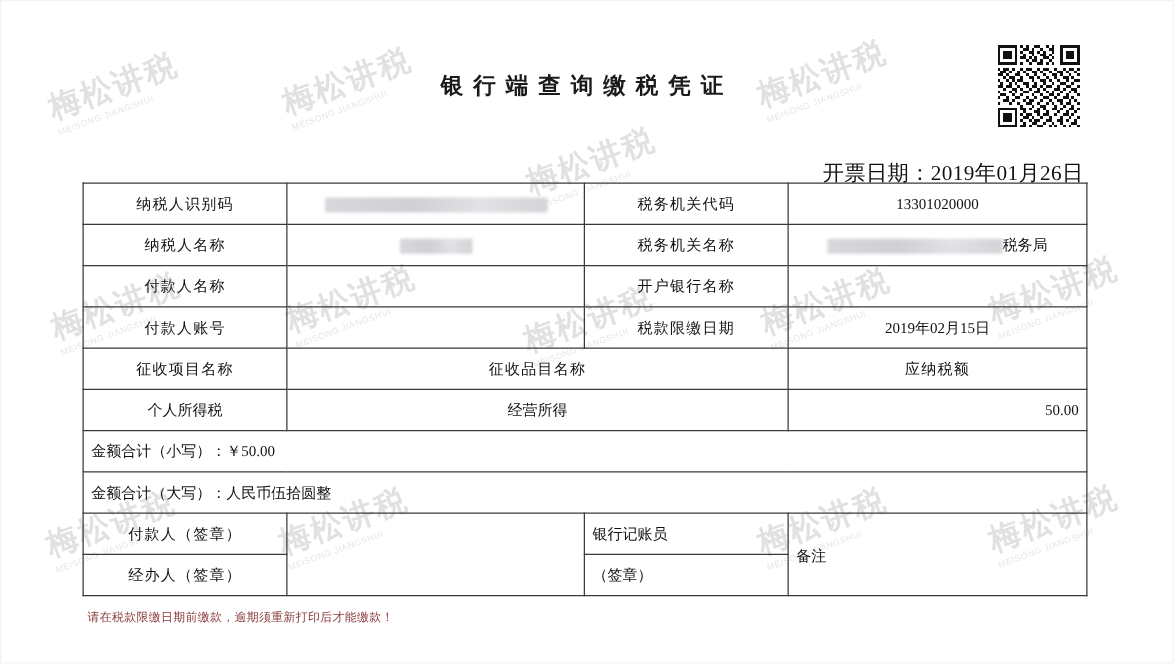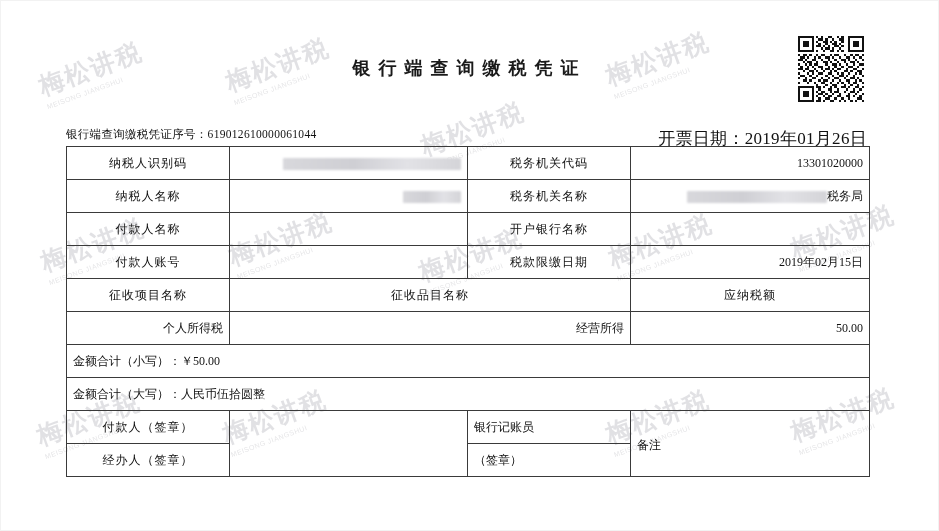--- a/index.html
+++ b/index.html
@@ -122,21 +122,21 @@
     border: 1px solid #3a3a3a;
     height: 32px;
     padding: 0 6px;
     vertical-align: middle;
   }
   .lbl {
     text-align: center;
     letter-spacing: 1px;
   }
   .val {
-    text-align: right;
+    text-align: center;
   }
   .val-left {
     text-align: left;
     padding-left: 10px;
   }
 
   
   .redact {
     display: inline-block;
     height: 12px;
@@ -466,23 +466,20 @@
         <rect x="18" y="28" width="1" height="1"></rect>
         <rect x="20" y="28" width="1" height="1"></rect>
         <rect x="23" y="28" width="1" height="1"></rect>
         <rect x="25" y="28" width="1" height="1"></rect>
         <rect x="28" y="28" width="1" height="1"></rect>
     </g>
   </svg>
 
   <div id="doc-title">银行端查询缴税凭证</div>
 
-  <div id="serial-line">
-    <span>银行端查询缴税凭证序号：</span><span>619012610000061044</span>
-  </div>
   <div id="issue-date">
     <span>开票日期：</span><span>2019年01月26日</span>
   </div>
 
   <div id="tbl-wrap">
     <table class="inv">
       <colgroup>
         <col style="width:163px">
         <col style="width:238px">
         <col style="width:163px">
@@ -551,14 +548,15 @@
           </td>
         </tr>
         <tr>
           <td class="sig-cell">经办人（签章）</td>
           <td class="sig-center">（签章）</td>
         </tr>
       </tbody>
     </table>
   </div>
 
+  <div id="footer-note">请在税款限缴日期前缴款，逾期须重新打印后才能缴款！</div>
 
 </div>
 
 </body></html>

